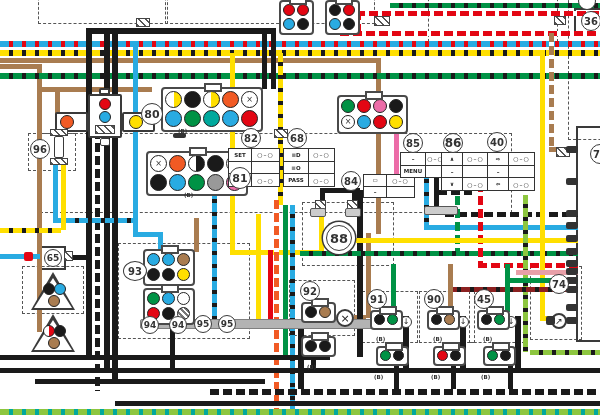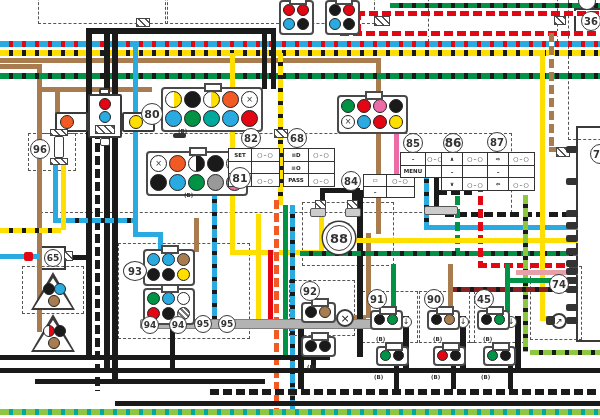--- a/index.html
+++ b/index.html
@@ -379,21 +379,21 @@
   <div id="layer-labels">
       <div class="numlbl" style="left: 30px; top: 139px; width: 20px; height: 20px; font-size: 10px;">96</div>
       <div class="numlbl" style="left: 44px; top: 249px; width: 18px; height: 18px; font-size: 9px;">65</div>
       <div class="numlbl" style="left: 141px; top: 103px; width: 22px; height: 22px; font-size: 11px;">80</div>
       <div class="numlbl" style="left: 229px; top: 167px; width: 22px; height: 22px; font-size: 11px;">81</div>
       <div class="numlbl" style="left: 241px; top: 128px; width: 20px; height: 20px; font-size: 10px;">82</div>
       <div class="numlbl" style="left: 287px; top: 128px; width: 20px; height: 20px; font-size: 10px;">68</div>
       <div class="numlbl" style="left: 341px; top: 171px; width: 20px; height: 20px; font-size: 10px;">84</div>
       <div class="numlbl" style="left: 403px; top: 133px; width: 20px; height: 20px; font-size: 10px;">85</div>
       <div class="numlbl" style="left: 443px; top: 133px; width: 20px; height: 20px; font-size: 12px;">86</div>
-      <div class="numlbl" style="left: 487px; top: 132px; width: 20px; height: 20px; font-size: 10px;">87</div>
+      <div class="numlbl" style="left: 487px; top: 132px; width: 20px; height: 20px; font-size: 10px;">40</div>
       <div class="numlbl" style="left: 326px; top: 225px; width: 26px; height: 26px; font-size: 13px; box-shadow: rgb(255, 255, 255) 0px 0px 0px 3px, rgb(58, 58, 58) 0px 0px 0px 4.5px;">88</div>
       <div class="numlbl" style="left: 474px; top: 289px; width: 20px; height: 20px; font-size: 10px;">45</div>
       <div class="numlbl" style="left: 424px; top: 289px; width: 20px; height: 20px; font-size: 10px;">90</div>
       <div class="numlbl" style="left: 367px; top: 289px; width: 20px; height: 20px; font-size: 10px;">91</div>
       <div class="numlbl" style="left: 300px; top: 281px; width: 20px; height: 20px; font-size: 10px;">92</div>
       <div class="numlbl" style="left: 123px; top: 261px; width: 24px; height: 20px; font-size: 10px; text-align: right;">93</div>
       <div class="numlbl" style="left: 141px; top: 316px; width: 18px; height: 18px; font-size: 9px;">94</div>
       <div class="numlbl" style="left: 169px; top: 316px; width: 18px; height: 18px; font-size: 9px;">94</div>
       <div class="numlbl" style="left: 194px; top: 315px; width: 18px; height: 18px; font-size: 9px;">95</div>
       <div class="numlbl" style="left: 218px; top: 315px; width: 18px; height: 18px; font-size: 9px;">95</div>

